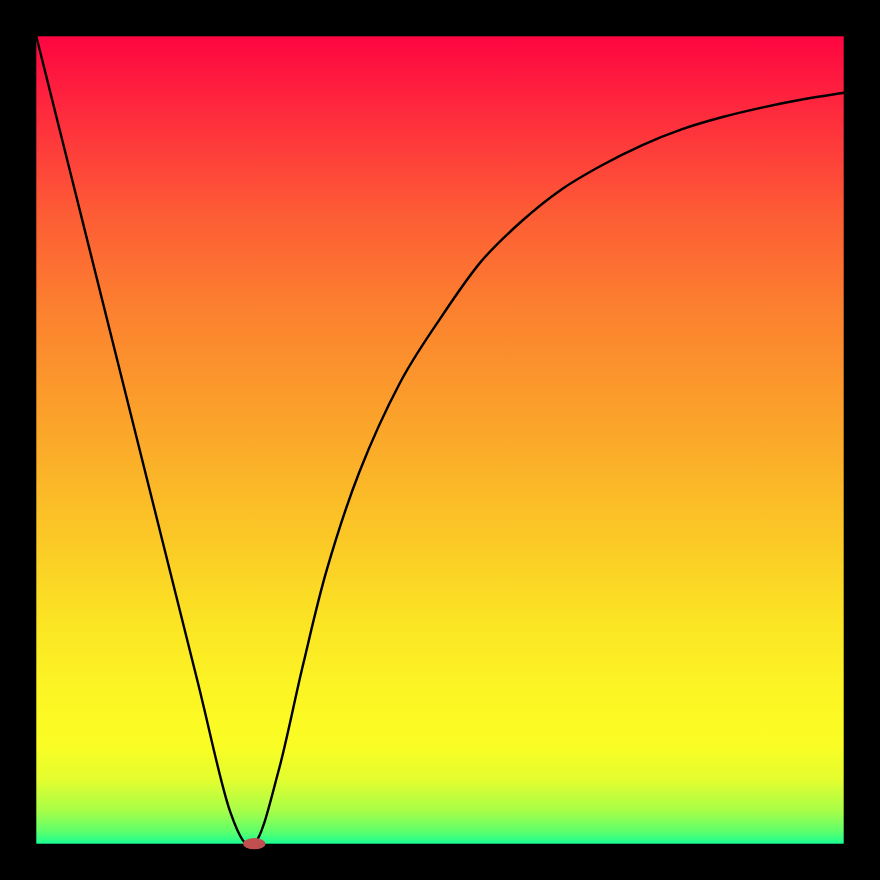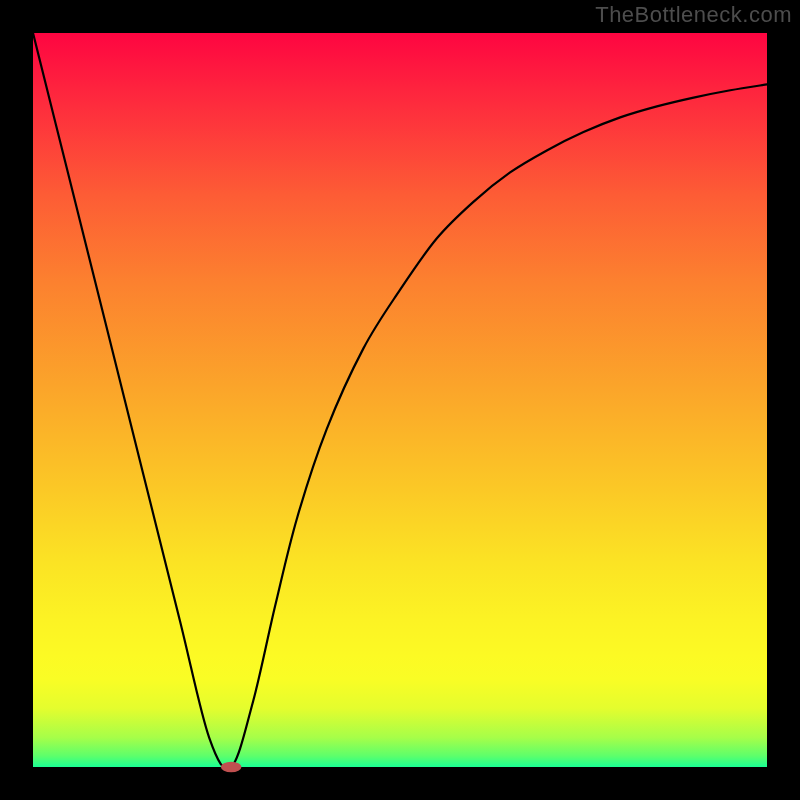--- a/index.html
+++ b/index.html
@@ -69,21 +69,20 @@
   }
   .marker {
     fill: #c05050;
     stroke: none;
   }
 </style>
 </head>
 <body>
 
 <div class="frame">
-  <div class="watermark">TheBottleneck.com</div>
 
   <div class="plot-area">
     <svg class="curve" viewBox="0 0 734 734" preserveAspectRatio="none">
       <path class="curve-path" d="M 0 0 C 6.116666666666667 24.466666666666658, 24.46666666666667 97.86666666666662, 36.7 146.79999999999995 C 48.93333333333334 195.7333333333333, 61.16666666666667 244.66666666666669, 73.4 293.6 C 85.63333333333334 342.53333333333336, 97.86666666666666 391.46666666666664, 110.1 440.4 C 122.33333333333333 489.3333333333333, 135.79000000000002 543.1600000000001, 146.8 587.2 C 157.81 631.24, 167.59666666666666 680.1733333333333, 176.16 704.64 C 184.72333333333333 729.1066666666667, 190.84 740.1166666666667, 198.18 734 C 205.52 727.8833333333333, 212.85999999999999 694.8533333333334, 220.2 667.94 C 227.54 641.0266666666668, 234.88 603.1033333333334, 242.22 572.52 C 249.56 541.9366666666666, 255.67666666666668 513.8, 264.24 484.43999999999994 C 272.80333333333334 455.0799999999999, 282.59000000000003 424.49666666666667, 293.6 396.36 C 304.61 368.22333333333336, 318.06666666666666 338.8633333333334, 330.3 315.62000000000006 C 342.53333333333336 292.3766666666667, 354.76666666666665 275.25, 367 256.9 C 379.23333333333335 238.54999999999995, 391.4666666666667 220.2, 403.70000000000005 205.51999999999998 C 415.9333333333334 190.83999999999997, 428.16666666666663 179.82999999999996, 440.4 168.81999999999994 C 452.6333333333333 157.80999999999992, 464.8666666666667 148.02333333333323, 477.1 139.45999999999992 C 489.33333333333337 130.89666666666662, 501.5666666666666 124.16833333333336, 513.8 117.44000000000005 C 526.0333333333333 110.71166666666674, 538.2666666666667 104.59500000000004, 550.5 99.09000000000003 C 562.7333333333333 93.58500000000002, 574.9666666666667 88.69166666666665, 587.2 84.40999999999997 C 599.4333333333334 80.12833333333329, 611.6666666666666 76.70299999999997, 623.9 73.39999999999998 C 636.1333333333333 70.09699999999998, 648.3666666666667 67.28333333333332, 660.6 64.59199999999998 C 672.8333333333334 61.900666666666645, 685.0666666666666 59.45399999999995, 697.3 57.25199999999995 C 709.5333333333333 55.049999999999955, 727.8833333333333 52.35866666666666, 734 51.379999999999995"></path>
       <ellipse class="marker" cx="198.18" cy="734" rx="10.276" ry="5.138" fill="#c05050"></ellipse>
     </svg>
   </div>
 </div>
 
 </body></html>

